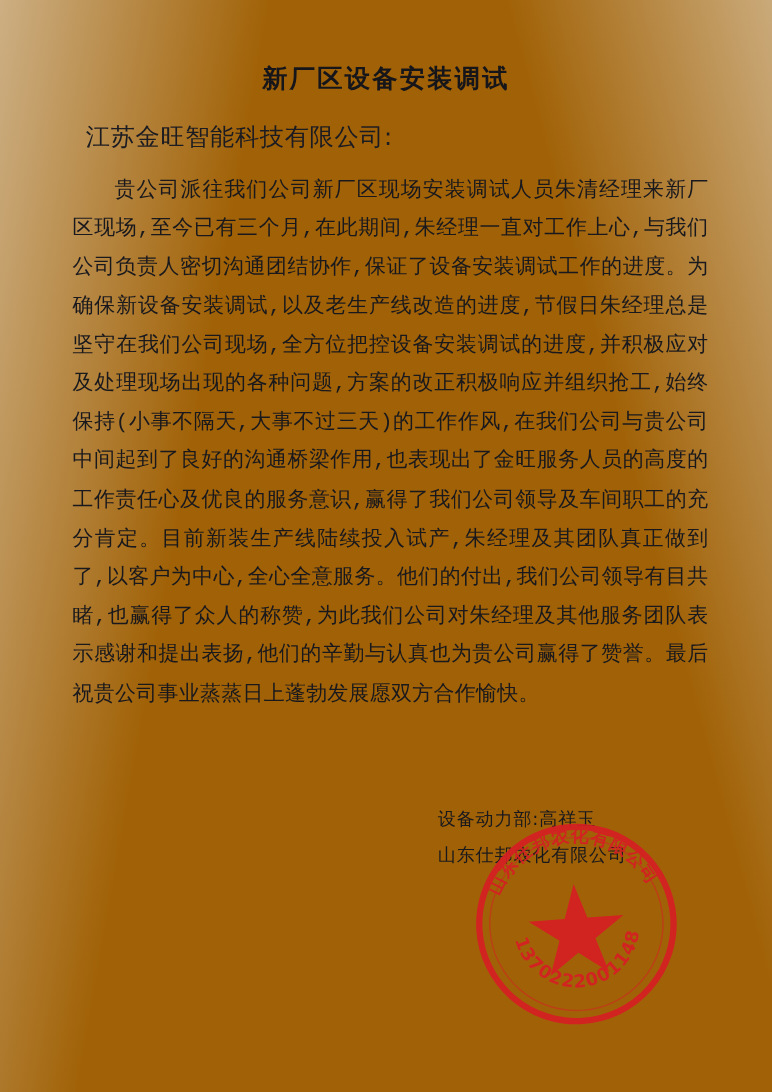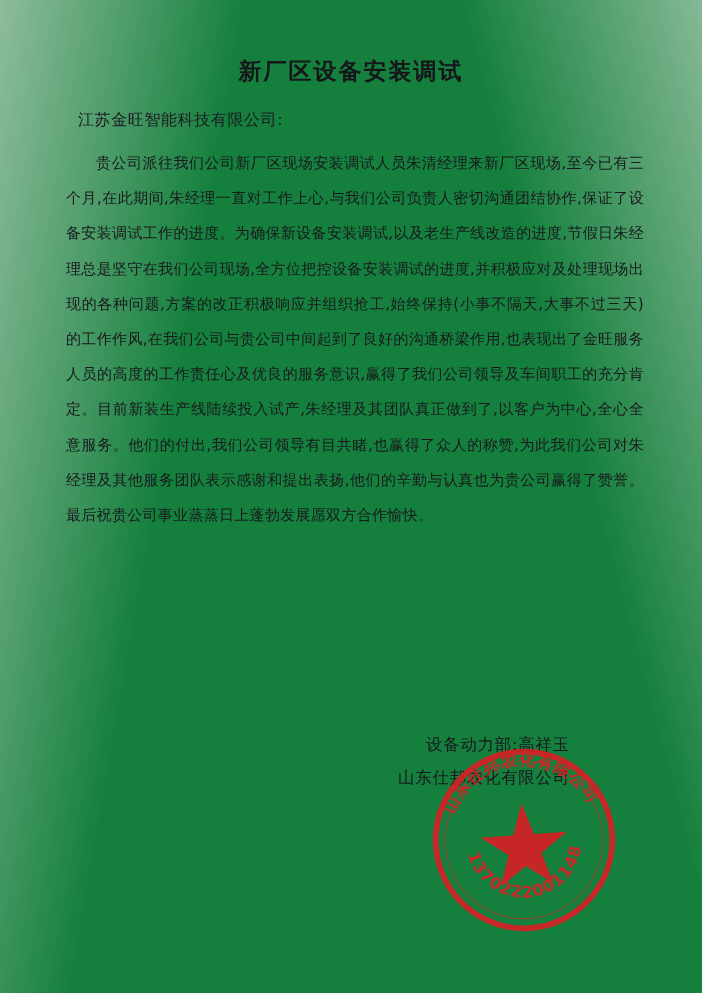--- a/index.html
+++ b/index.html
@@ -12,21 +12,21 @@
     height: 993px;
     position: relative;
     overflow: hidden;
     font-family: "DejaVu Sans", "Liberation Sans", sans-serif;
     color: #1b1b1f;
   }
 
   .page {
     position: absolute;
     inset: 0;
-    background: #15803d;
+    background: #a16207;
   }
 
   
   .paper-tint {
     position: absolute;
     inset: 0;
     background:
       linear-gradient(100deg, rgba(240,238,233,0.55) 0%, rgba(255,255,255,0) 28%),
       linear-gradient(255deg, rgba(243,241,236,0.5) 0%, rgba(255,255,255,0) 25%);
     pointer-events: none;
@@ -41,49 +41,50 @@
     font-size: 23px;
     font-weight: 700;
     letter-spacing: 2px;
     color: #15151a;
   }
 
   .salutation {
     position: absolute;
     top: 110px;
     left: 78px;
-    font-size: 16px;
+    font-size: 22px;
     letter-spacing: 0.6px;
     color: #1b1b22;
   }
 
   .body-text {
     position: absolute;
-    top: 146px;
+    top: 156px;
     left: 66px;
     width: 578px;
-    font-size: 15px;
+    font-size: 19px;
     line-height: 35.2px;
     letter-spacing: 0.3px;
     text-align: justify;
     text-justify: inter-ideograph;
     text-indent: 2em;
     color: #18181d;
+    font-family: Liberation Mono, monospace;
   }
 
   .signature-block {
     position: absolute;
     top: 728px;
     left: 398px;
     font-size: 16.4px;
     line-height: 33px;
     letter-spacing: 0.8px;
     color: #18181d;
   }
-  .signature-block .line { white-space: nowrap; text-align: right; }
+  .signature-block .line { white-space: nowrap; }
 
   
   .seal {
     position: absolute;
     left: 428px;
     top: 744px;
     width: 192px;
     height: 192px;
     pointer-events: none;
     opacity: 0.92;

